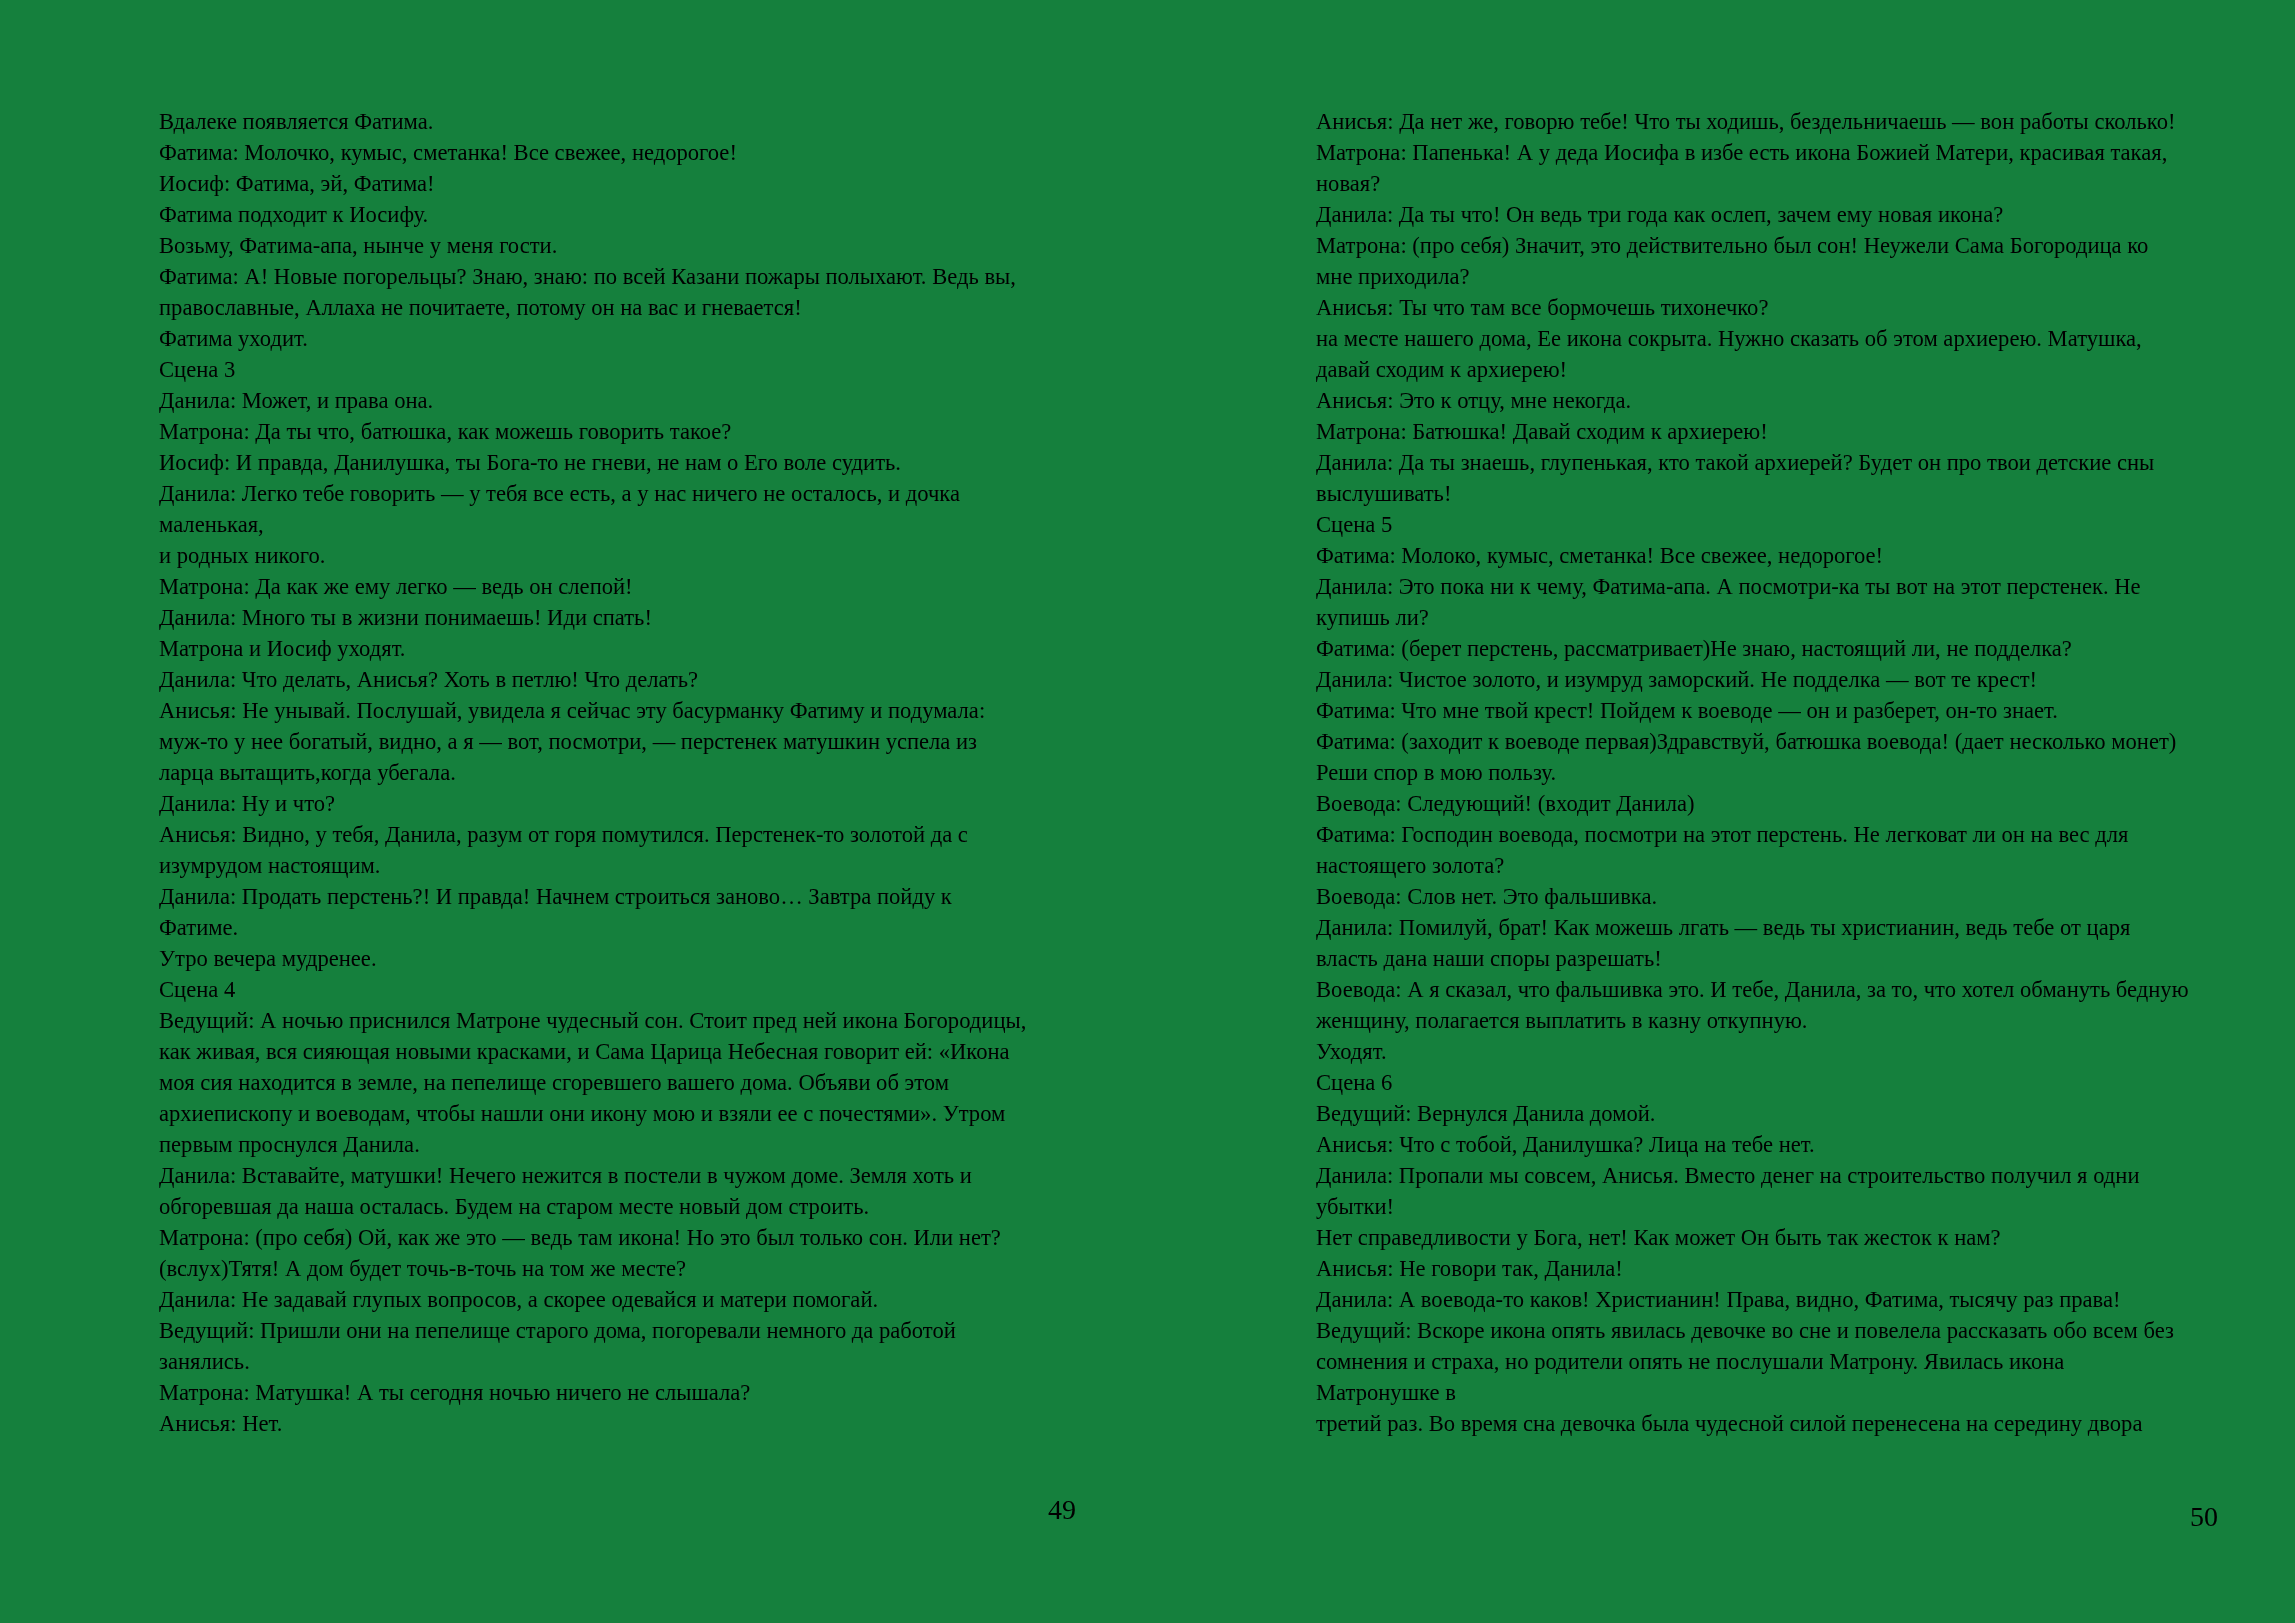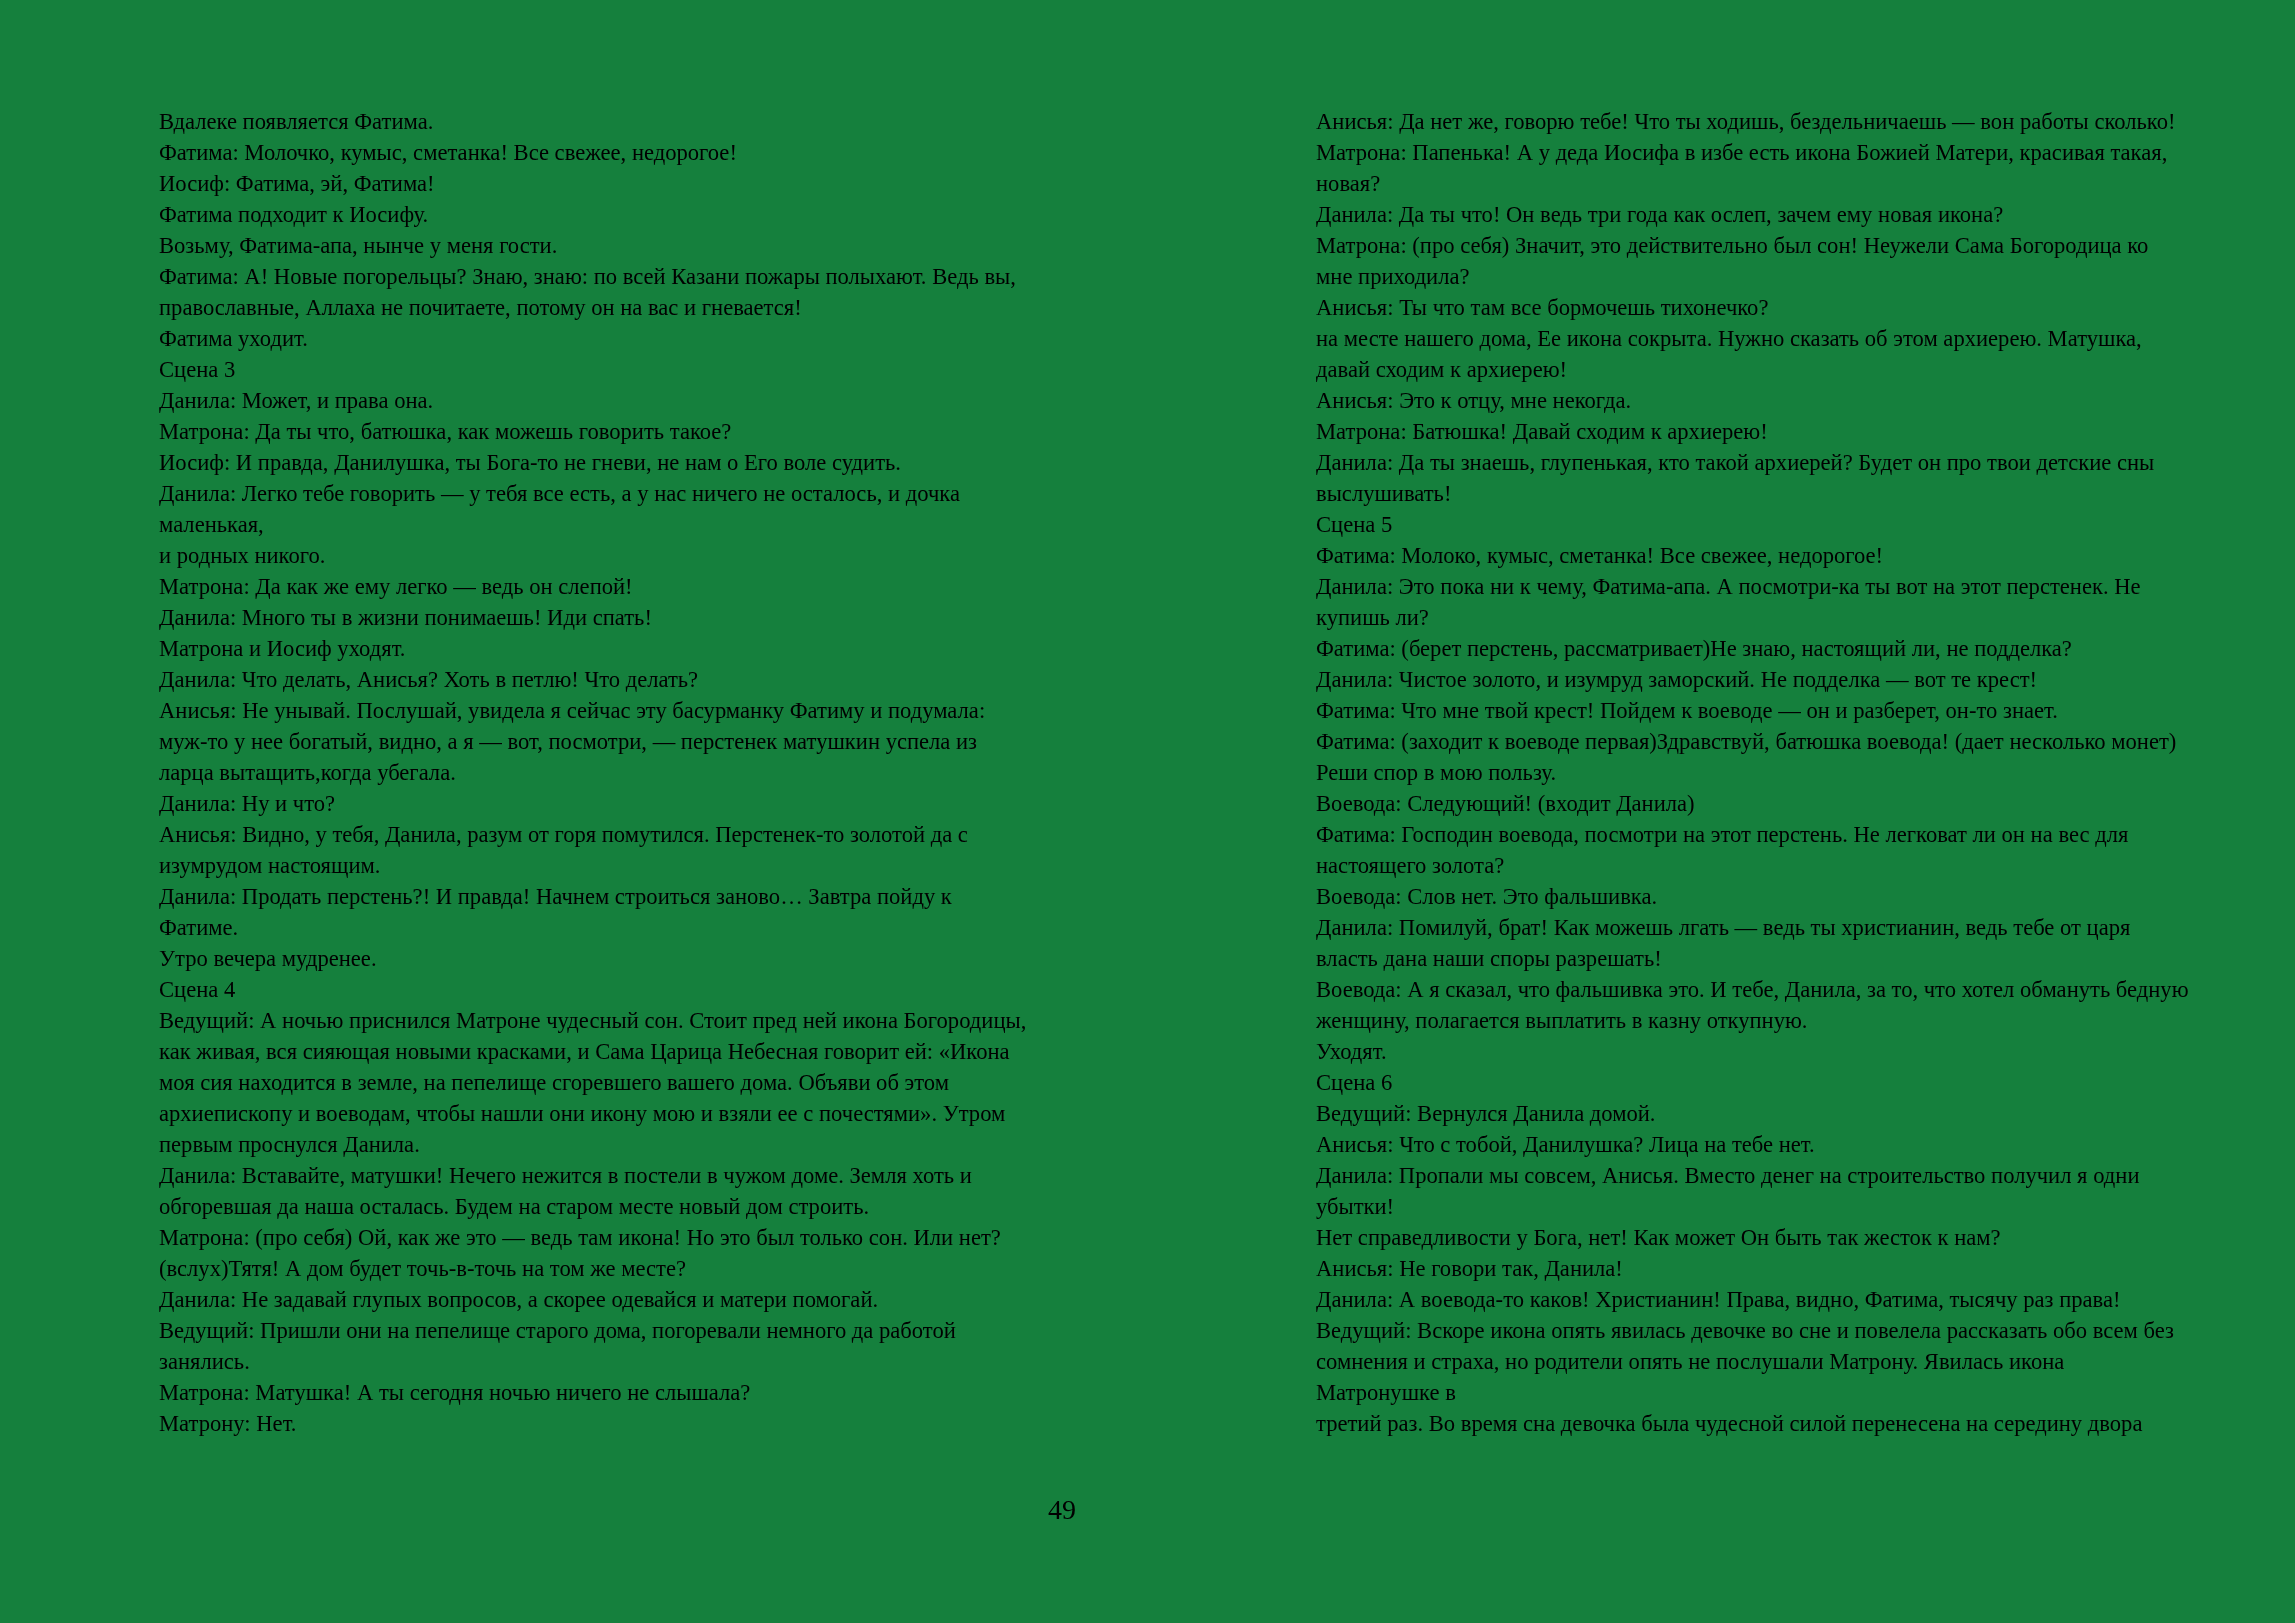--- a/index.html
+++ b/index.html
@@ -91,21 +91,21 @@
         <div class="line">архиепископу и воеводам, чтобы нашли они икону мою и взяли ее с почестями». Утром</div>
         <div class="line">первым проснулся Данила.</div>
         <div class="line">Данила: Вставайте, матушки! Нечего нежится в постели в чужом доме. Земля хоть и</div>
         <div class="line">обгоревшая да наша осталась. Будем на старом месте новый дом строить.</div>
         <div class="line">Матрона: (про себя) Ой, как же это — ведь там икона! Но это был только сон. Или нет?</div>
         <div class="line">(вслух)Тятя! А дом будет точь-в-точь на том же месте?</div>
         <div class="line">Данила: Не задавай глупых вопросов, а скорее одевайся и матери помогай.</div>
         <div class="line">Ведущий: Пришли они на пепелище старого дома, погоревали немного да работой</div>
         <div class="line">занялись.</div>
         <div class="line">Матрона: Матушка! А ты сегодня ночью ничего не слышала?</div>
-        <div class="line">Матрону: Нет.</div>
+        <div class="line">Анисья: Нет.</div>
       </div>
     <div class="page-number">49</div>
   </div>
 
   <div class="page right">
     <div class="text-block">
         <div class="line">Анисья: Да нет же, говорю тебе! Что ты ходишь, бездельничаешь — вон работы сколько!</div>
         <div class="line">Матрона: Папенька! А у деда Иосифа в избе есть икона Божией Матери, красивая такая,</div>
         <div class="line">новая?</div>
         <div class="line">Данила: Да ты что! Он ведь три года как ослеп, зачем ему новая икона?</div>
@@ -142,16 +142,17 @@
         <div class="line">Данила: Пропали мы совсем, Анисья. Вместо денег на строительство получил я одни</div>
         <div class="line">убытки!</div>
         <div class="line">Нет справедливости у Бога, нет! Как может Он быть так жесток к нам?</div>
         <div class="line">Анисья: Не говори так, Данила!</div>
         <div class="line">Данила: А воевода-то каков! Христианин! Права, видно, Фатима, тысячу раз права!</div>
         <div class="line">Ведущий: Вскоре икона опять явилась девочке во сне и повелела рассказать обо всем без</div>
         <div class="line">сомнения и страха, но родители опять не послушали Матрону. Явилась икона</div>
         <div class="line">Матронушке в</div>
         <div class="line">третий раз. Во время сна девочка была чудесной силой перенесена на середину двора</div>
       </div>
+    <div class="page-number">50</div>
   </div>
 
 </div>
 
 
 </body></html>

